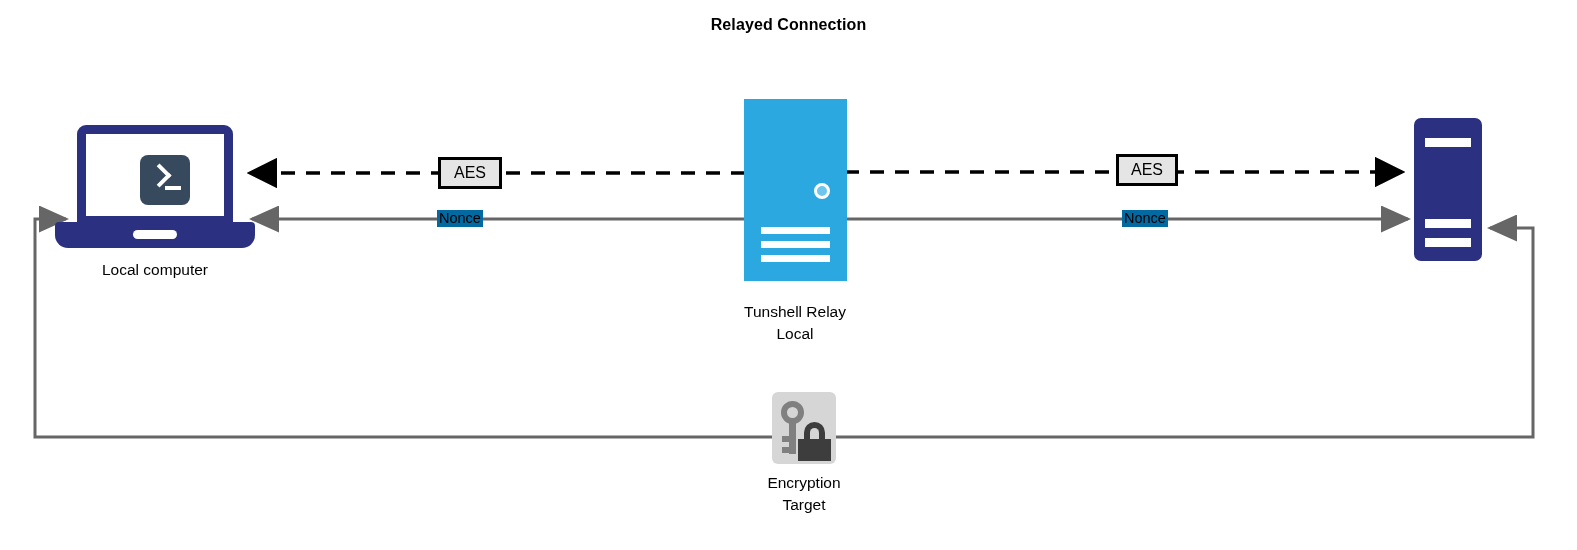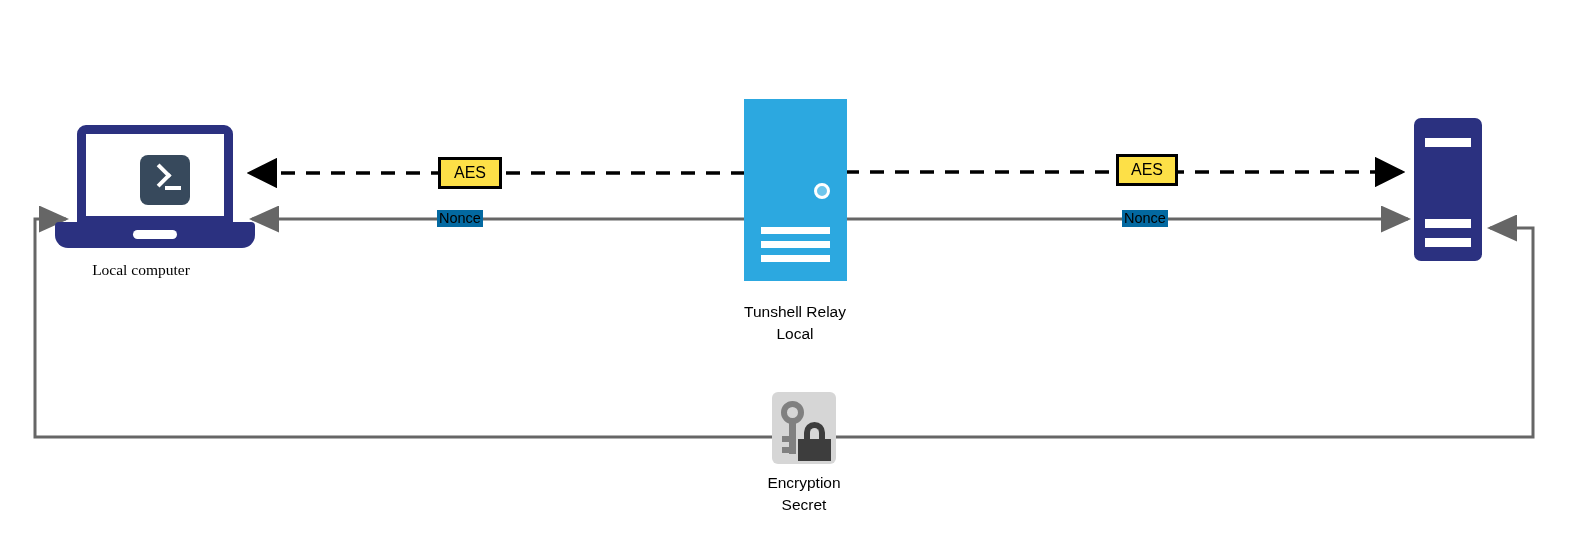--- a/index.html
+++ b/index.html
@@ -80,21 +80,21 @@
     border-top: 4px solid #ffffff;
     border-right: 4px solid #ffffff;
     transform: rotate(45deg);
   }
   .terminal-icon .ul {
     position: absolute;
     left: 25px; top: 31px;
     width: 16px; height: 4px;
     background: #ffffff;
   }
-  #laptop-caption { left: 41px; top: 259px; width: 200px; font-family: Liberation Serif, serif; }
+  #laptop-caption { left: 55px; top: 259px; width: 200px; }
 
   
   #relay-node { left: 744px; top: 99px; width: 103px; height: 182px; }
   .relay-box {
     position: absolute;
     inset: 0;
     background: #2ca8e0;
   }
   .relay-circle {
     position: absolute;
@@ -181,21 +181,21 @@
     width: 21px; height: 24px;
     border: 6px solid #3d3d3d;
     border-bottom: none;
     border-radius: 11px 11px 0 0;
     box-sizing: border-box;
   }
   #secret-caption { left: 704px; top: 472px; width: 200px; }
 
   
   .aes-badge {
-    background: #fde047;
+    background: #e5e5e5;
     border: 3px solid #000000;
     box-sizing: border-box;
     text-align: center;
     font-size: 16px;
     color: #000000;
     line-height: 26px;
     height: 32px;
   }
   #aes-left  { left: 438px; top: 157px; width: 64px; }
   #aes-right { left: 1116px; top: 154px; width: 62px; }
@@ -212,20 +212,21 @@
   #nonce-right { left: 1122px; top: 210px; }
 
   
   #wires { left: 0; top: 0; width: 1577px; height: 550px; }
 </style>
 </head>
 <body>
 
 <div id="canvas">
 
+  <div class="abs" id="diagram-title">Relayed Connection</div>
 
   <svg class="abs" id="wires" viewBox="0 0 1577 550" xmlns="http://www.w3.org/2000/svg">
     <defs>
       <marker id="arrow-black" markerWidth="9" markerHeight="9" refX="8" refY="4.5" orient="auto">
         <path d="M0,0 L9,4.5 L0,9 z" fill="#000000"></path>
       </marker>
       <marker id="arrow-black-rev" markerWidth="9" markerHeight="9" refX="8" refY="4.5" orient="auto">
         <path d="M0,0 L9,4.5 L0,9 z" fill="#000000"></path>
       </marker>
       <marker id="arrow-gray" markerWidth="10" markerHeight="9" refX="9" refY="4.5" orient="auto">
@@ -282,21 +283,21 @@
     <div class="secret-box">
       <div class="key-head"></div>
       <div class="key-shaft"></div>
       <div class="key-tooth1"></div>
       <div class="key-tooth2"></div>
       <div class="lock-shackle"></div>
       <div class="lock-body"></div>
     </div>
   </div>
   <div class="abs node-caption" id="secret-caption">Encryption
-Secret</div>
+Target</div>
 
   <div class="abs aes-badge" id="aes-left">AES</div>
   <div class="abs aes-badge" id="aes-right">AES</div>
 
   <div class="abs edge-label" id="nonce-left">Nonce</div>
   <div class="abs edge-label" id="nonce-right">Nonce</div>
 
 </div>
 
 </body></html>

